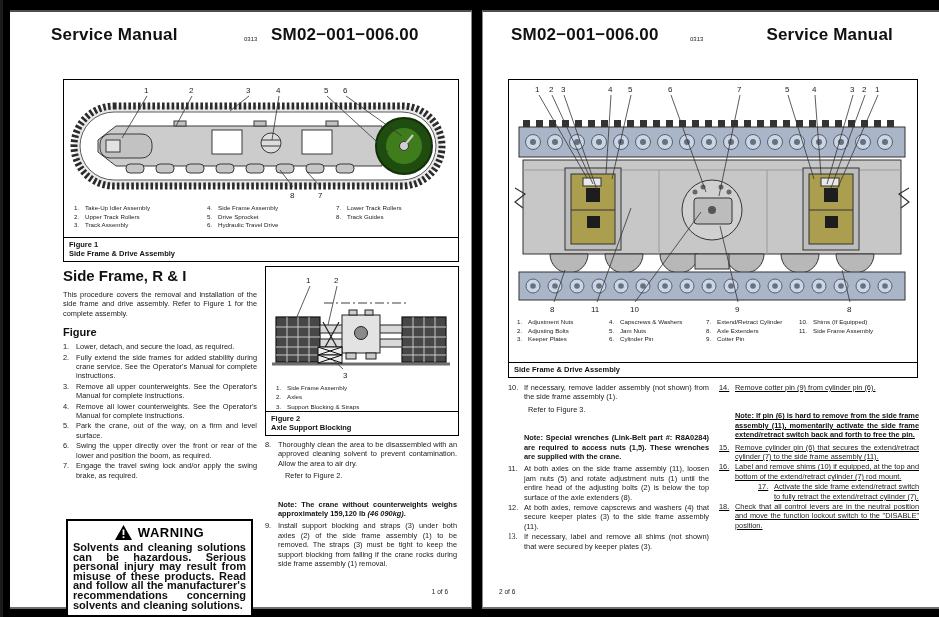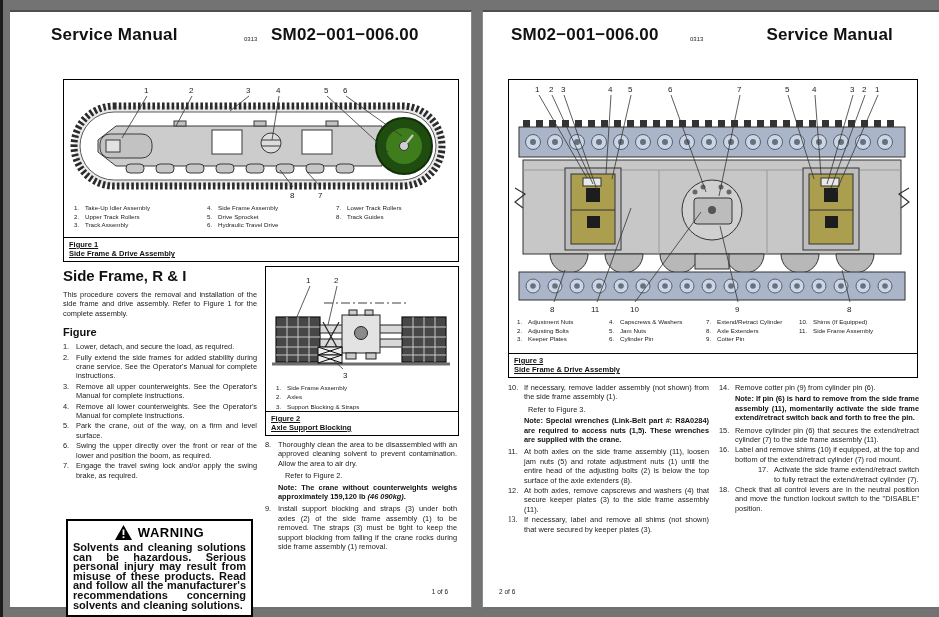--- a/index.html
+++ b/index.html
@@ -1,38 +1,38 @@
 <!DOCTYPE html>
 <html><head>
 <meta charset="utf-8">
 <style>
   html,body{margin:0;padding:0;}
   body{font-family:"Liberation Sans",sans-serif;background:#9e9e9e;}
-  .canvas{position:relative;width:939px;height:617px;background:#737373;overflow:hidden;border-left:3px solid #1c1c1c;box-sizing:border-box;}
+  .canvas{position:relative;width:939px;height:617px;background:#000000;overflow:hidden;border-left:3px solid #1c1c1c;box-sizing:border-box;}
   .page{position:absolute;top:10px;height:595px;background:#ffffff;border-top:2px solid #4f4f4f;border-bottom:2px solid #6f6f6f;box-sizing:content-box;}
   .page-left{left:7px;width:461px;border-right:1px solid #8a8a8a;}
   .page-right{left:479px;width:460px;border-left:1px solid #8a8a8a;}
   .abs{position:absolute;}
   .hdr-big{font-size:17px;font-weight:bold;color:#111;letter-spacing:.2px;white-space:nowrap;}
   .hdr-code{font-size:6px;color:#222;}
   .figbox{position:absolute;border:1px solid #000;background:#fff;}
   .figcap{position:absolute;left:0;right:0;bottom:0;border-top:1px solid #000;padding:2px 5px 3px 5px;}
-  .figcap div{font-size:7.5px;font-weight:bold;line-height:9px;color:#111;text-decoration:underline;}
+  .figcap div{font-size:7.5px;font-weight:bold;line-height:9px;color:#111;}
   .legend{position:absolute;font-size:6.2px;color:#222;line-height:8.6px;}
   .lrow{display:flex;}
   .ln{width:11px;flex:none;}
   .lt{flex:1;white-space:nowrap;}
   .sec-title{font-size:15px;font-weight:bold;color:#111;margin:0 0 6px 0;}
   .sub-title{font-size:11px;font-weight:bold;color:#111;margin:8px 0 4px 0;}
   .body-txt{font-size:7.4px;line-height:9.4px;color:#1a1a1a;text-align:justify;}
   .step{display:flex;margin-bottom:1px;}
   .step .n{width:13px;flex:none;font-size:7.4px;line-height:9.4px;color:#1a1a1a;}
   .step .t{flex:1;font-size:7.4px;line-height:9.4px;color:#1a1a1a;text-align:justify;}
   .refer{font-size:7.4px;line-height:9.4px;color:#1a1a1a;margin:3px 0 2px 0;padding-left:20px;}
-  .note{margin:2px 0 3px 13px;font-size:7.4px;line-height:9.4px;font-weight:bold;color:#111;text-align:justify;}
+  .note{margin:19px 0 3px 13px;font-size:7.4px;line-height:9.4px;font-weight:bold;color:#111;text-align:justify;}
   .warnbox{position:absolute;border:2px solid #000;padding:3px 5px 5px 5px;background:#fff;box-sizing:border-box;margin-top:48px;}
   .warnhead{display:flex;align-items:center;justify-content:center;gap:6px;margin:1px 0 3px 0;}
   .warntitle{font-size:13px;font-weight:bold;letter-spacing:.5px;color:#000;}
   .warntext{font-size:11px;line-height:9.6px;font-weight:bold;color:#111;text-align:justify;}
   .pagenum{position:absolute;font-size:6.5px;color:#222;}
   svg text{font-family:"Liberation Sans",sans-serif;font-size:8px;fill:#1a1a1a;}
   svg .cl{stroke:#333;stroke-width:0.8;}
 </style>
 </head>
 <body>
@@ -511,21 +511,20 @@
         <div class="lrow">
             <span class="ln" style="width:14px;">10.</span>
             <span class="lt">Shims (If Equipped)</span>
           </div>
         <div class="lrow">
             <span class="ln" style="width:14px;">11.</span>
             <span class="lt">Side Frame Assembly</span>
           </div>
       </div>
       <div class="figcap">
-        <div>Figure 3</div>
         <div>Side Frame &amp; Drive Assembly</div>
       </div>
     </div>
 
     <div class="abs" style="left:25px;top:371px;width:201px;">
       <div class="step">
           <span class="n" style="width:16px;">10.</span>
           <span class="t">If necessary, remove ladder assembly (not shown) from the side frame assembly (1).</span>
         </div>
       <div class="refer">Refer to Figure 3.</div>
@@ -537,21 +536,21 @@
       <div class="step">
           <span class="n" style="width:16px;">12.</span>
           <span class="t">At both axles, remove capscrews and washers (4) that secure keeper plates (3) to the side frame assembly (11).</span>
         </div>
       <div class="step">
           <span class="n" style="width:16px;font-family:Liberation Serif, serif;">13.</span>
           <span class="t">If necessary, label and remove all shims (not shown) that were secured by keeper plates (3).</span>
         </div>
     </div>
 
-    <div class="abs" style="left:236px;top:371px;width:200px;">
+    <div class="abs" style="left:236px;top:371px;width:200px;text-decoration:underline;">
       <div class="step">
           <span class="n" style="width:16px;">14.</span>
           <span class="t">Remove cotter pin (9) from cylinder pin (6).</span>
         </div>
       <div class="note" style="margin-left:16px;">Note:  If pin (6) is hard to remove from the side frame assembly (11), momentarily activate the side frame extend/retract switch back and forth to free the pin.</div>
       <div class="step">
           <span class="n" style="width:16px;">15.</span>
           <span class="t">Remove cylinder pin (6) that secures the extend/retract cylinder (7) to the side frame assembly (11).</span>
         </div>
       <div class="step">

